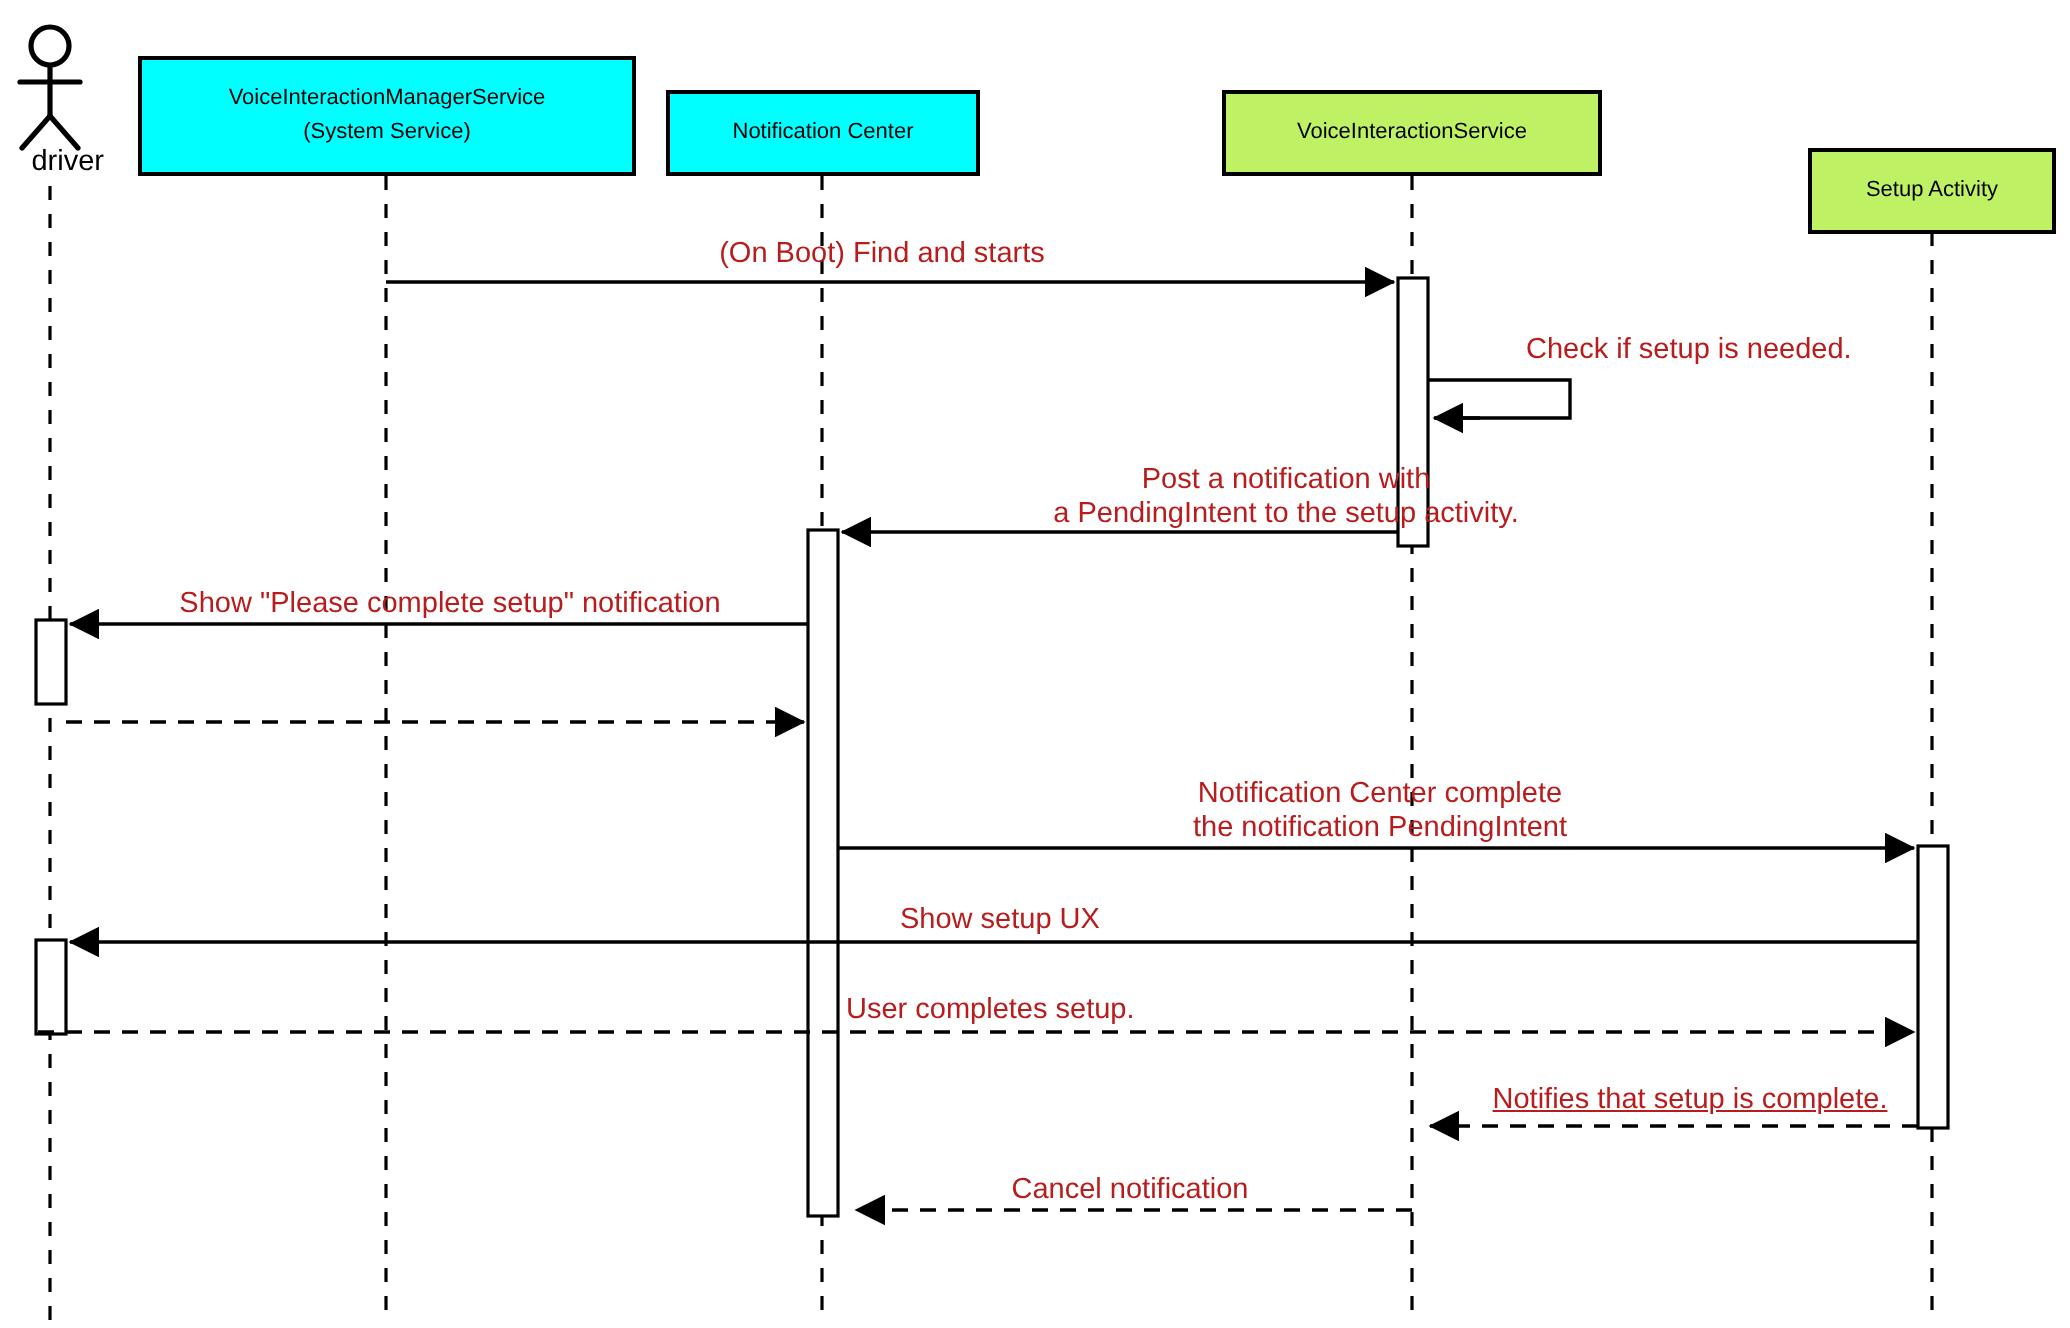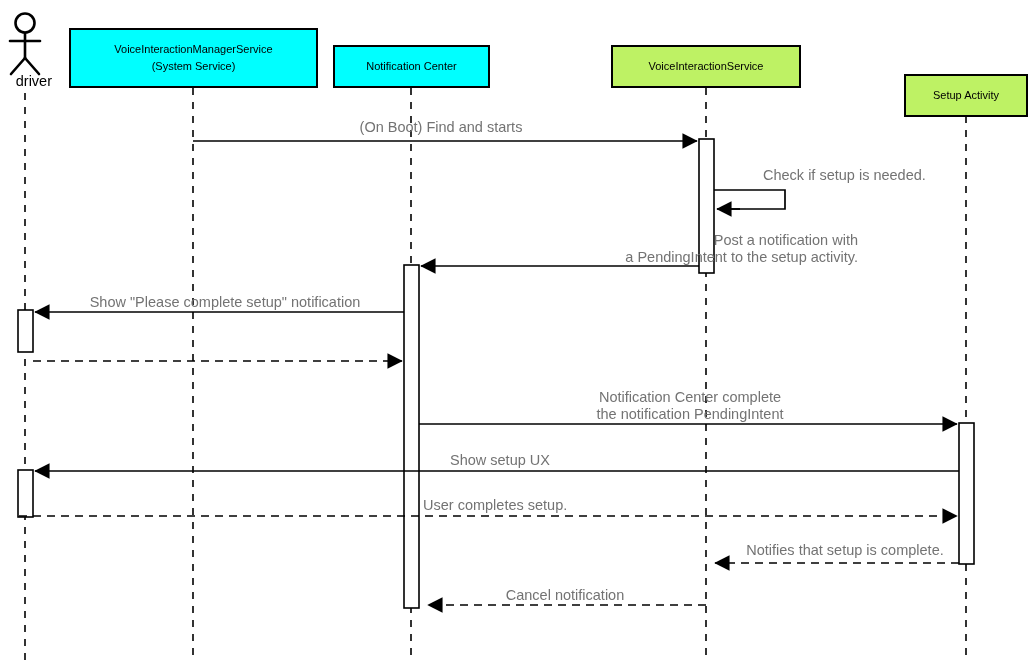--- a/index.html
+++ b/index.html
@@ -43,21 +43,21 @@
   .actor-label {
     position: absolute;
     font-size: 14.5px;
     text-align: right;
     color: #000000;
   }
   .msg-label {
     position: absolute;
     font-size: 14.5px;
     line-height: 17px;
-    color: #737373;
+    color: #b91c1c;
     white-space: pre-line;
   }
   .msg-center { text-align: center; }
   .msg-left { text-align: left; }
 </style>
 </head>
 <body>
 
 <div id="canvas">
 
@@ -130,30 +130,30 @@
   <div class="lifeline-box box-cyan" style="left:333px; top:45px; width:157px; height:43px;">Notification Center</div>
 
   <div class="lifeline-box box-green" style="left:611px; top:45px; width:190px; height:43px;">VoiceInteractionService</div>
 
   <div class="lifeline-box box-green" style="left:904px; top:45px; width:124px; height:43px;margin-top:29px;">Setup Activity</div>
 
   <div class="msg-label msg-center" style="left:241px; top:119px; width:400px;">(On Boot) Find and starts</div>
 
   <div class="msg-label msg-left" style="left:763px; top:167px; width:300px;">Check if setup is needed.</div>
 
-  <div class="msg-label msg-center" style="left:428px; top:232px; width:430px;text-align:right;">Post a notification with
+  <div class="msg-label msg-center" style="left:428px; top:232px; width:430px;">Post a notification with
 a PendingIntent to the setup activity.</div>
 
   <div class="msg-label msg-center" style="left:40px; top:294px; width:370px;">Show "Please complete setup" notification</div>
 
 
   <div class="msg-label msg-center" style="left:490px; top:389px; width:400px;">Notification Center complete
 the notification PendingIntent</div>
 
   <div class="msg-label msg-left" style="left:450px; top:452px; width:300px;">Show setup UX</div>
 
   <div class="msg-label msg-left" style="left:423px; top:497px; width:300px;">User completes setup.</div>
 
-  <div class="msg-label msg-center" style="left:720px; top:542px; width:250px;">Notifies that setup is complete.</div>
+  <div class="msg-label msg-center" style="left:720px; top:542px; width:250px;text-decoration:underline;">Notifies that setup is complete.</div>
 
   <div class="msg-label msg-center" style="left:430px; top:587px; width:270px;">Cancel notification</div>
 
 </div>
 
 </body></html>

